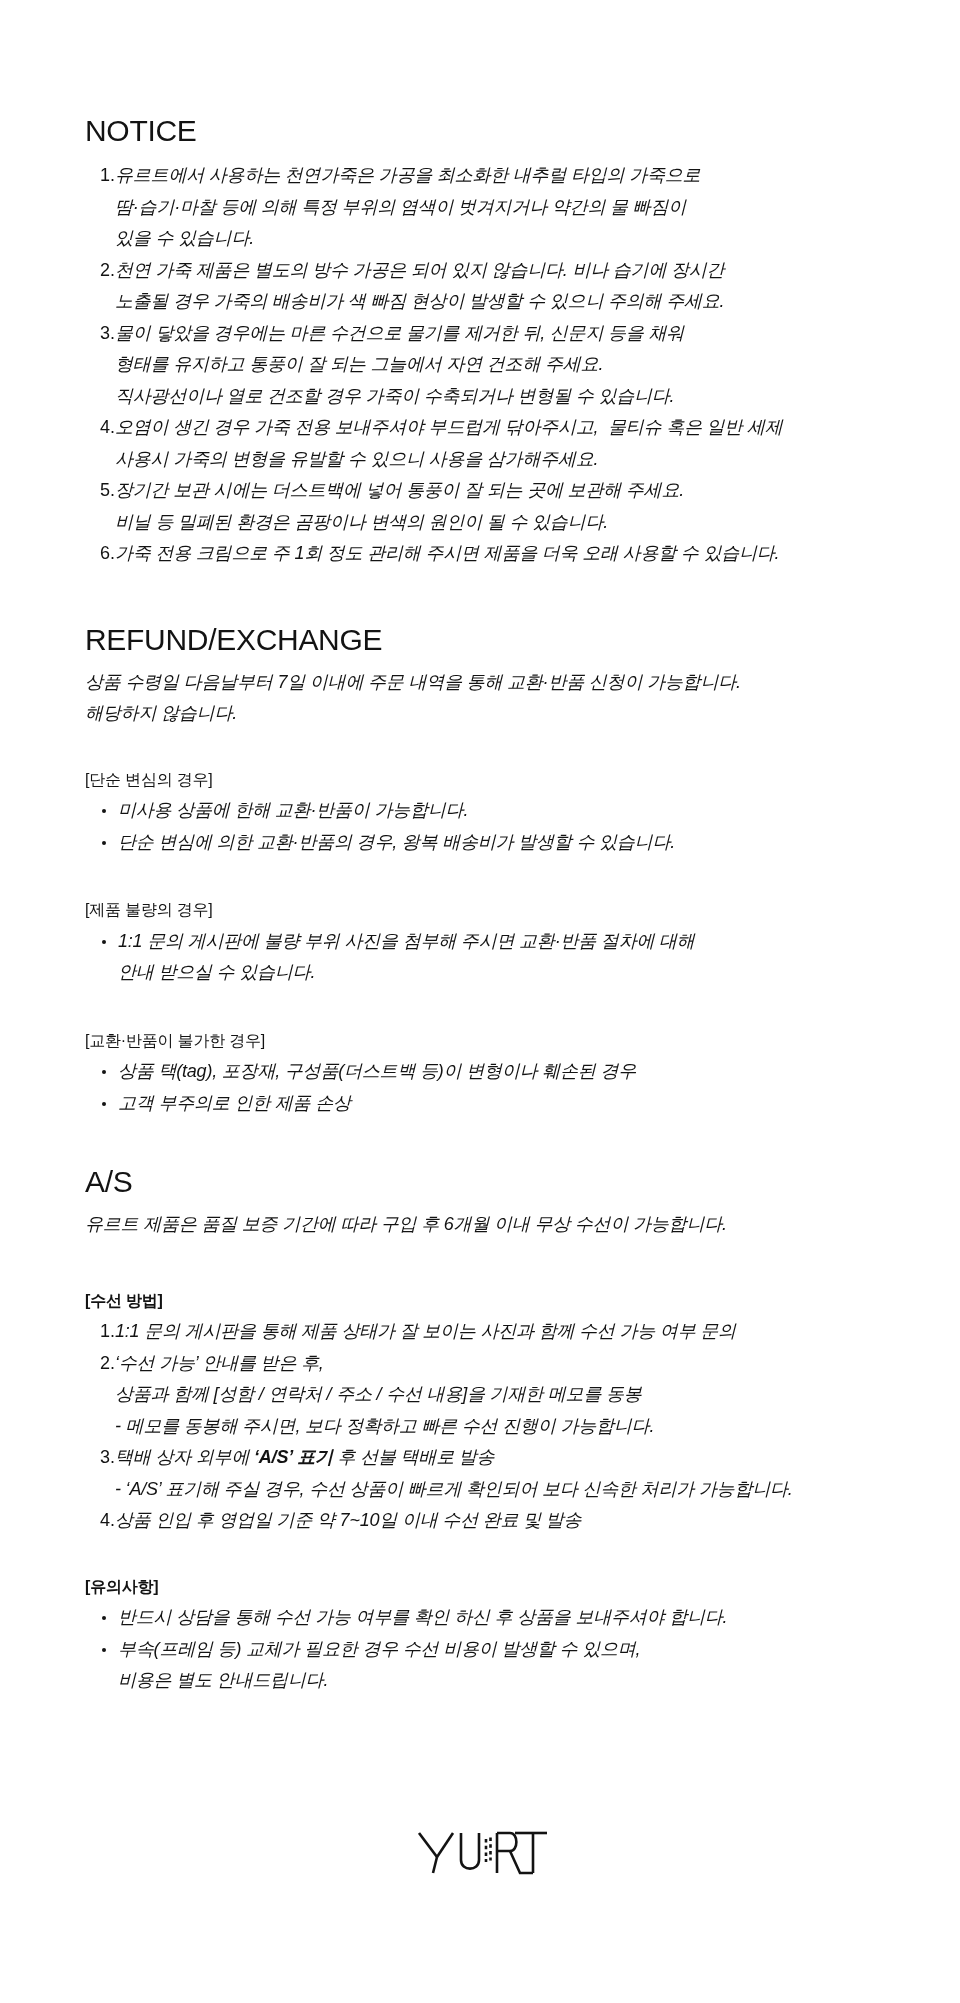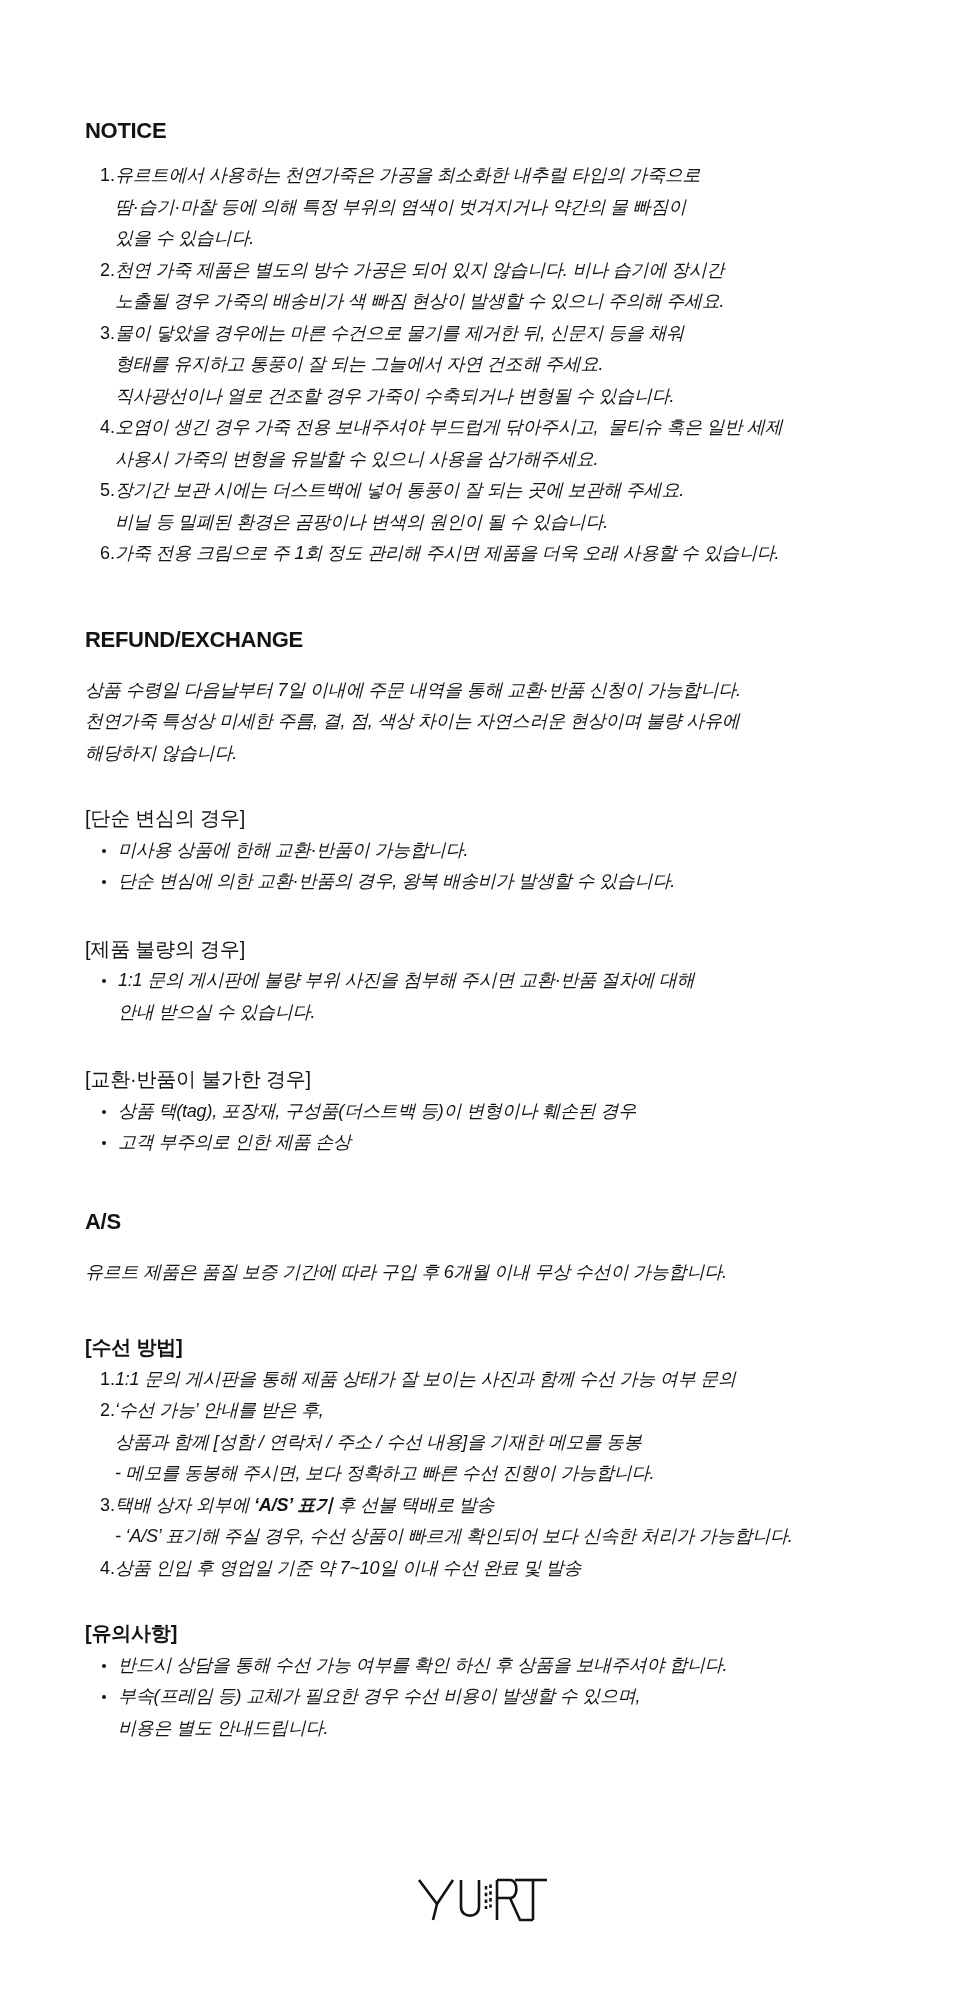--- a/index.html
+++ b/index.html
@@ -2,30 +2,30 @@
 <html><head>
 <meta charset="utf-8">
 <style>
   html,body{margin:0;padding:0;background:#ffffff;}
   .page{
     position:relative;width:960px;height:2003px;background:#ffffff;
     color:#131313;font-family:"Liberation Sans","DejaVu Sans",sans-serif;
     overflow:hidden;
   }
   .content{padding:0 30px 0 85px;}
-  .h1{font-size:22px;font-weight:700;line-height:30px;letter-spacing:-0.3px;}
+  .h1{font-size:30px;font-weight:400;line-height:30px;letter-spacing:-0.3px;}
   .h1-notice{margin-top:116px;}
   .h1-refund{margin-top:55px;}
   .h1-as{margin-top:48px;}
   .line{white-space:pre;font-size:18px;line-height:31.5px;letter-spacing:-0.2px;font-style:italic;}
-  .para{margin-top:20px;}
+  .para{margin-top:12px;}
   .olist{margin-top:14px;}
   .oli{display:flex;}
   .num{flex:none;width:15px;margin-left:15px;font-size:18px;line-height:31.5px;}
-  .sub{font-size:20px;line-height:31.5px;letter-spacing:-0.2px;white-space:pre;}
+  .sub{font-size:16px;line-height:31.5px;letter-spacing:-0.2px;white-space:pre;}
   .m34{margin-top:34px;}
   .m36{margin-top:36px;}
   .m44{margin-top:44px;}
   .bold{font-weight:700;}
   .bli{display:flex;margin-left:17px;}
   .dot{flex:none;width:4px;height:4px;border-radius:50%;background:#131313;margin:14px 12px 0 0;}
   .logo-row{display:flex;justify-content:center;margin-top:134px;}
   .logo{position:relative;left:-26px;}
 </style>
 </head>
@@ -88,21 +88,20 @@
         </div>
 
       </div>
     </div>
 
     <div>
       <div class="h1 h1-refund">REFUND/EXCHANGE</div>
 
       <div class="para">
         <div class="line">상품 수령일 다음날부터 7일 이내에 주문 내역을 통해 교환·반품 신청이 가능합니다.</div>
-        <div class="line">천연가죽 특성상 미세한 주름, 결, 점, 색상 차이는 자연스러운 현상이며 불량 사유에</div>
         <div class="line">해당하지 않습니다.</div>
       </div>
 
       <div class="sub m34">[단순 변심의 경우]</div>
       <div>
         <div class="bli">
           <span class="dot"></span>
           <div class="line">미사용 상품에 한해 교환·반품이 가능합니다.</div>
         </div>
         <div class="bli">

